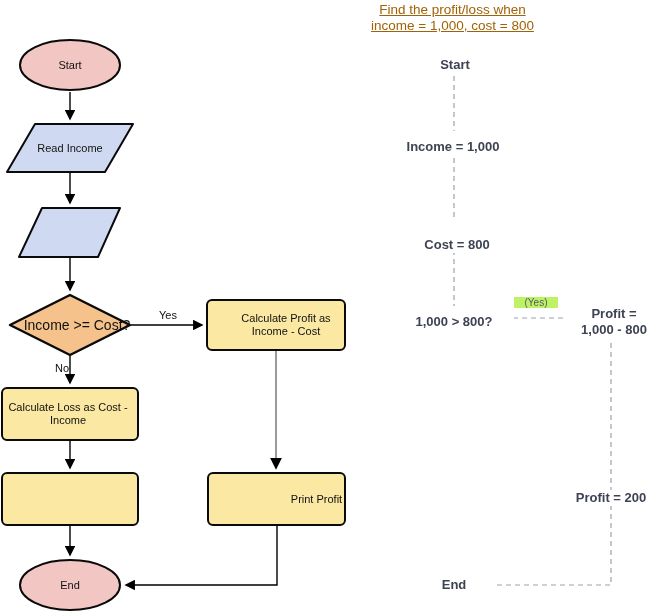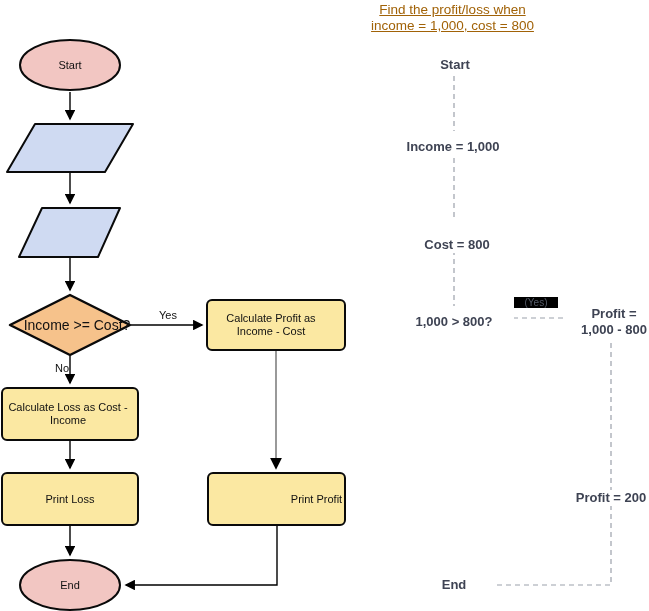--- a/index.html
+++ b/index.html
@@ -48,21 +48,21 @@
     line-height: 16px;
     color: #3e4353;
     text-align: center;
     background: #ffffff;
   }
   .trace-small {
     position: absolute;
     font-size: 10px;
     color: #555b68;
     text-align: center;
-    background: #000000;
+    background: #bef264;
   }
   .pre-line { white-space: pre-line; }
 
   
   .shape { stroke: #0a0a0a; stroke-width: 2; stroke-linejoin: round; }
   .fill-pink   { fill: #f2c6c2; }
   .fill-blue   { fill: #cfdaf2; }
   .fill-orange { fill: #f6c28b; }
   .fill-yellow { fill: #fbe8a2; }
   .conn  { stroke: #000000; stroke-width: 1.4; fill: none; }
@@ -102,26 +102,26 @@
     <polygon class="shape fill-blue" points="42,208 120,208 98,257 19,257"></polygon>
     <polygon class="shape fill-orange" points="70,295 130,325 70,355 10,325" style="stroke-width:2.5"></polygon>
     <rect class="shape fill-yellow" x="207" y="300" width="138" height="50" rx="5"></rect>
     <rect class="shape fill-yellow" x="2" y="388" width="136" height="52" rx="5"></rect>
     <rect class="shape fill-yellow" x="2" y="473" width="136" height="52" rx="5"></rect>
     <rect class="shape fill-yellow" x="208" y="473" width="137" height="52" rx="5"></rect>
     <ellipse class="shape fill-pink" cx="70" cy="585" rx="50" ry="25"></ellipse>
   </svg>
 
   <div class="node-label" style="left:20px; top:40px; width:100px; height:50px;">Start</div>
+  <div class="node-label" style="left:7px; top:124px; width:126px; height:48px;">Read Income</div>
   <div class="node-label" style="left:17px; top:295px; width:120px; height:60px; font-size:14px;text-align:center;">Income &gt;= Cost?</div>
   <div class="edge-label" style="left:152px; top:309px; width:32px;">Yes</div>
   <div class="edge-label" style="left:47px; top:362px; width:30px;">No</div>
-  <div class="node-label" style="left:209px; top:300px; width:124px; height:50px;">Calculate Profit as Income - Cost</div>
+  <div class="node-label" style="left:224px; top:300px; width:124px; height:50px;">Calculate Profit as Income - Cost</div>
   <div class="node-label" style="left:6px; top:388px; width:124px; height:52px;">Calculate Loss as Cost - Income</div>
-  <div class="node-label" style="left:4px; top:473px; width:132px; height:52px;">Print Loss</div>
   <div class="node-label" style="left:210px; top:473px; width:133px; height:52px;padding-left:40px;">Print Profit</div>
   <div class="node-label" style="left:20px; top:560px; width:100px; height:50px;">End</div>
 
   <div class="trace-title">
     <span>Find the profit/loss when</span><br>
     <span>income = 1,000, cost = 800</span>
   </div>
 
   <div class="trace-label" style="left:405px; top:57px; width:100px;">Start</div>
   <div class="trace-label" style="left:383px; top:139px; width:140px;">Income = 1,000</div>

